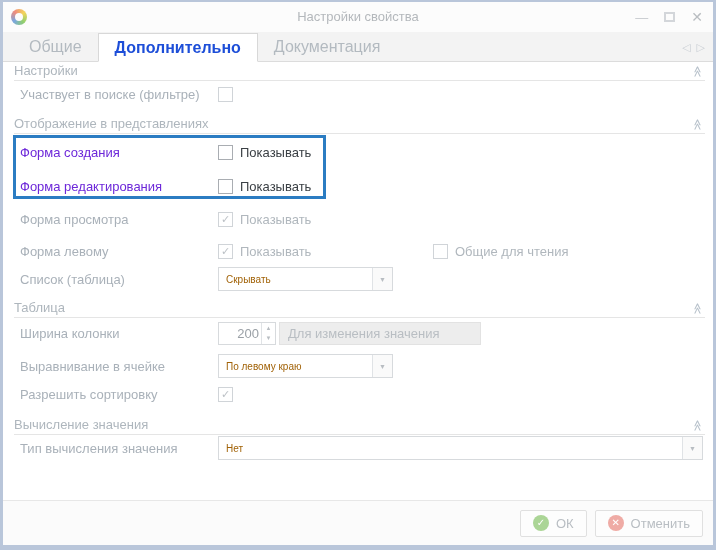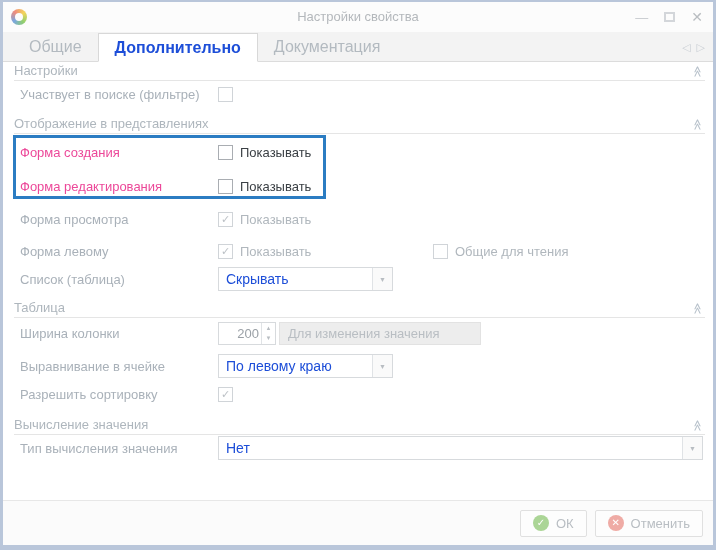--- a/index.html
+++ b/index.html
@@ -28,32 +28,32 @@
     color:#c9ced4;font-size:11px;}
   
   .bodyarea{position:relative;flex:1 1 auto;background:#fff;overflow:hidden;}
   .sec{position:absolute;left:11px;right:8px;height:18px;border-bottom:1px solid #e5e5e5;
     font-size:13px;color:#aeb6bd;}
   .collapse{position:absolute;right:1px;top:2px;color:#b6c0ca;font-size:11px;
     display:inline-block;transform:rotate(90deg);}
   .row{position:absolute;left:17px;right:10px;height:24px;}
   .lbl{position:absolute;left:0;top:50%;transform:translateY(-50%);font-size:13px;
     color:#a9b1b9;white-space:nowrap;}
-  .lbl.dark{color:#ec4899;text-align:center;}
+  .lbl.dark{color:#6d28d9;text-align:center;}
   .ctrl{position:absolute;left:198px;top:0;height:100%;display:flex;align-items:center;gap:7px;}
   .ctrl2{position:absolute;left:413px;top:0;height:100%;display:flex;align-items:center;gap:7px;}
   .cb{width:15px;height:15px;background:#fff;border:1px solid #a9adb2;flex:0 0 auto;
     display:inline-flex;align-items:center;justify-content:center;}
   .cb.dis{border-color:#d0d4d8;}
   .cb-mark{color:#bcc1c6;font-size:11px;line-height:1;}
   .cblbl{font-size:13px;color:#b0b7bd;white-space:nowrap;}
   .cblbl.dark{color:#3b4045;}
   .dropdown{position:relative;height:24px;width:175px;background:#fff;border:1px solid #d7dadd;
     display:flex;align-items:center;}
-  .dd-text{flex:1;padding-left:7px;font-size:14px;color:#1d4ed8;white-space:nowrap;overflow:hidden;}
+  .dd-text{flex:1;padding-left:7px;font-size:10px;color:#a16207;white-space:nowrap;overflow:hidden;}
   .dd-btn{width:20px;height:100%;border-left:1px solid #e0e3e6;background:#fafafa;
     display:flex;align-items:center;justify-content:center;color:#b8bdc2;font-size:7px;}
   .dropdown.wide{width:auto;flex:1;}
   .spinner{height:23px;width:58px;background:#fff;border:1px solid #d7dadd;display:flex;}
   .spin-val{flex:1;text-align:right;font-size:13px;color:#9aa0a6;line-height:21px;padding-right:2px;}
   .spin-btns{width:14px;border-left:1px solid #e0e3e6;display:flex;flex-direction:column;}
   .spin-btns span{flex:1;display:flex;align-items:center;justify-content:center;
     font-size:6px;color:#b8bdc2;line-height:1;}
   .hintfield{height:23px;width:202px;background:#ededed;border:1px solid #e2e2e2;
     font-size:13px;color:#b9bec3;line-height:21px;padding-left:8px;white-space:nowrap;overflow:hidden;}

